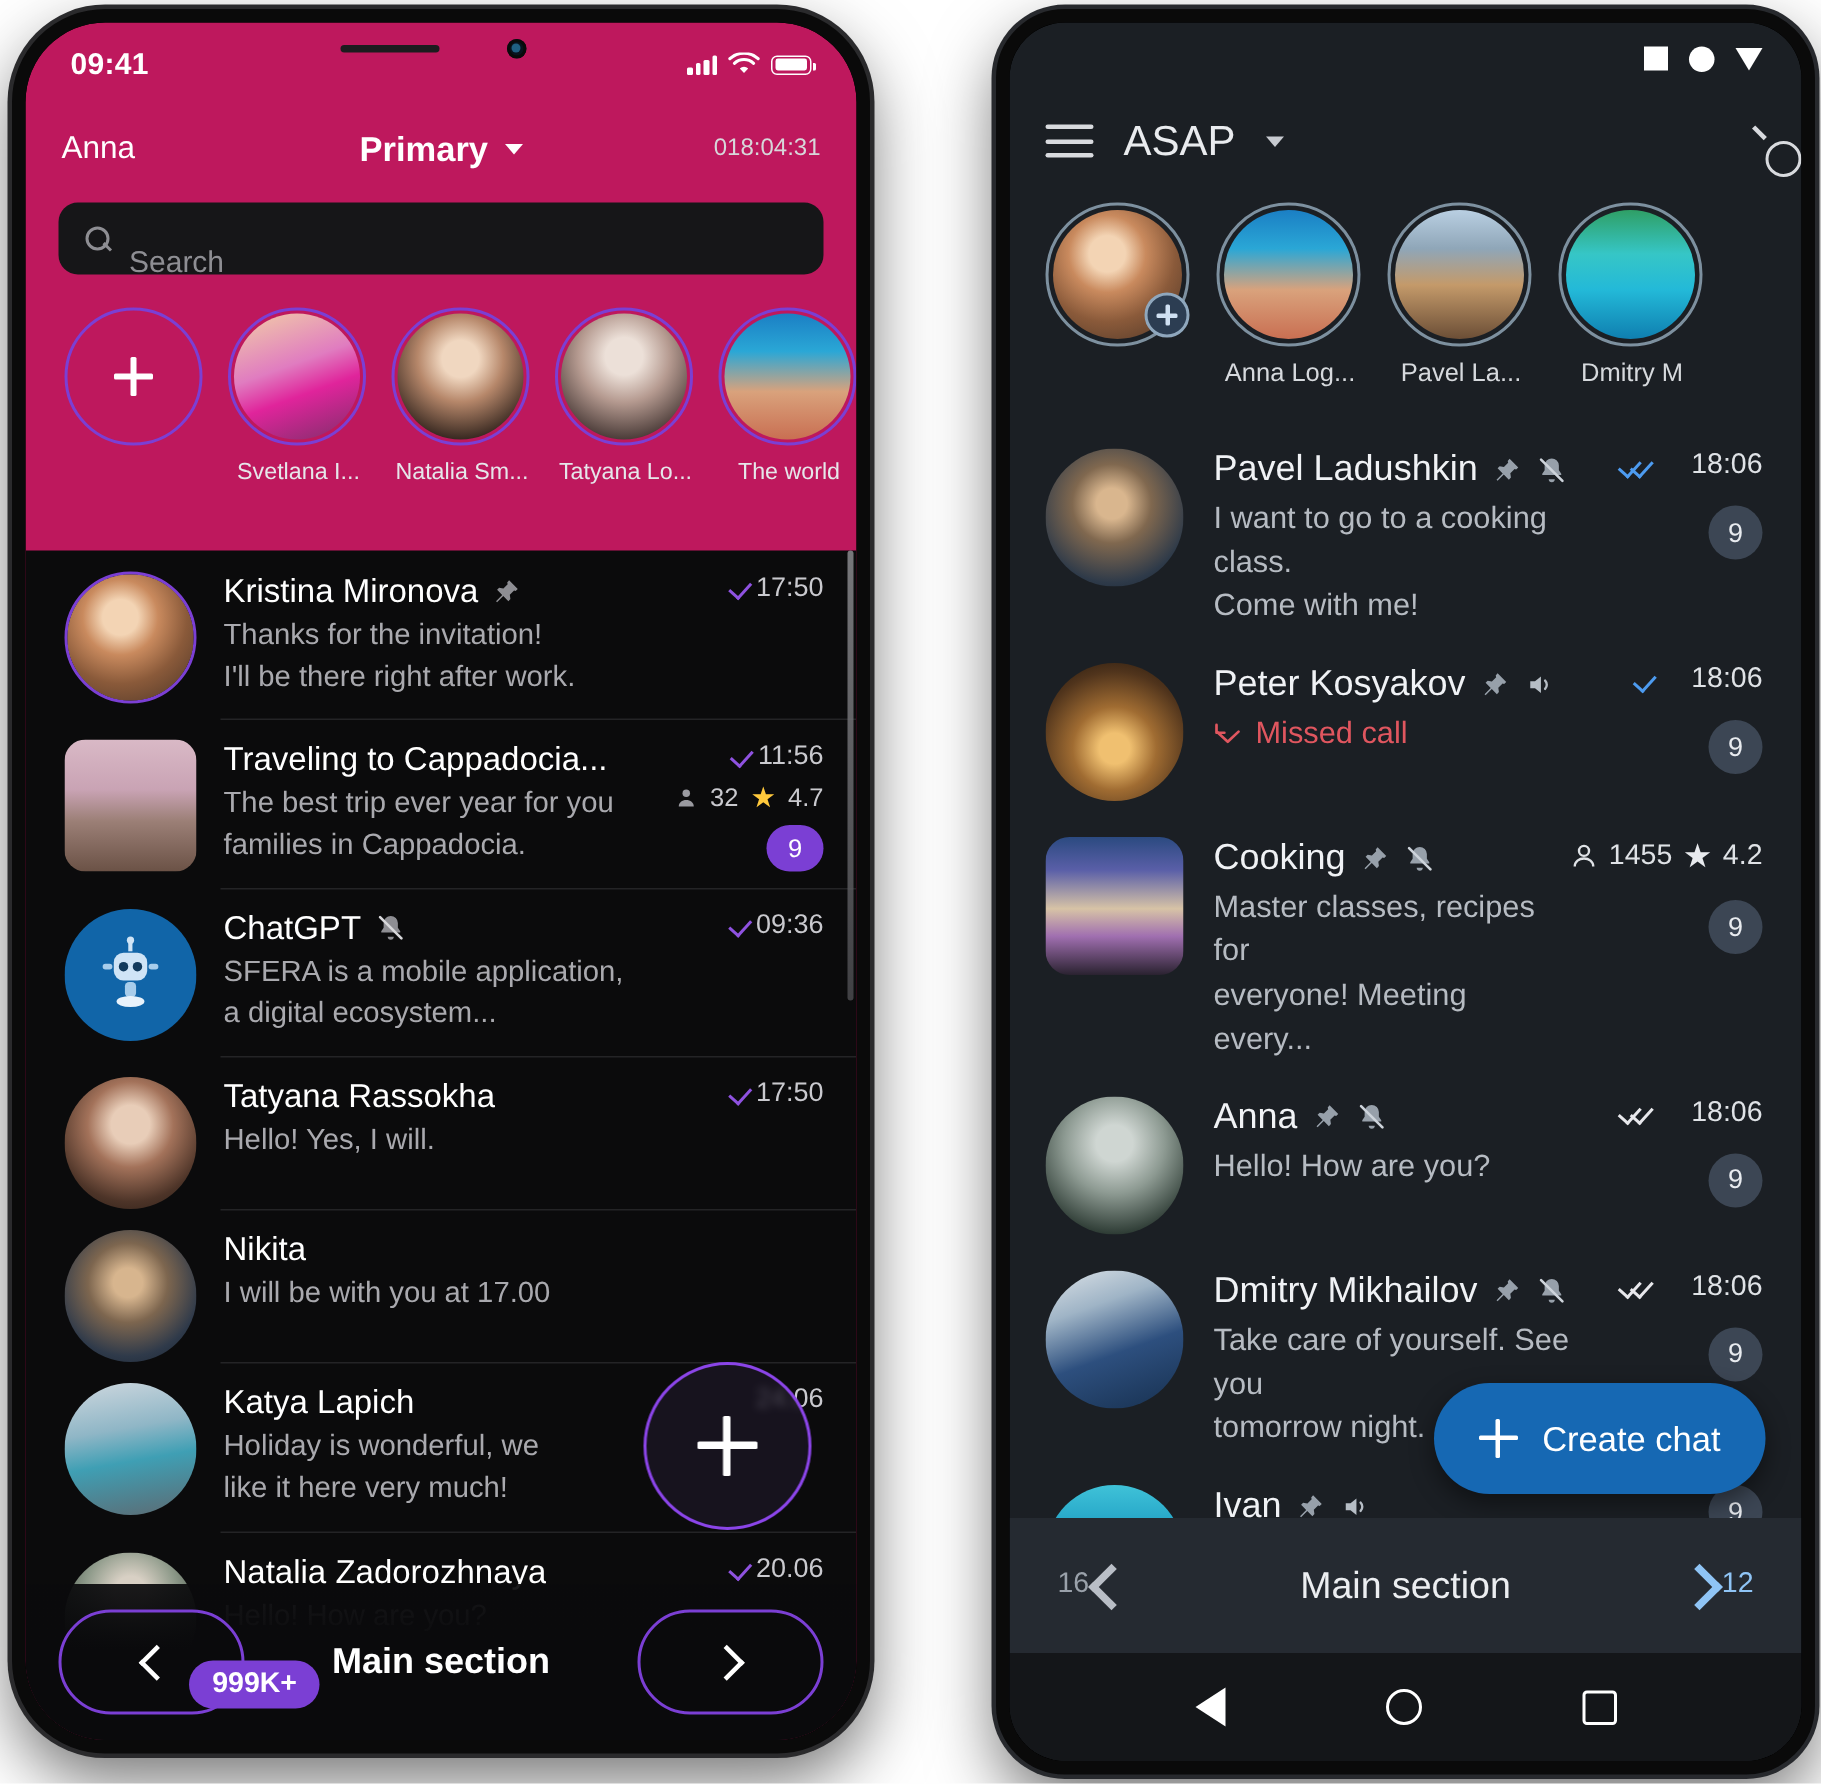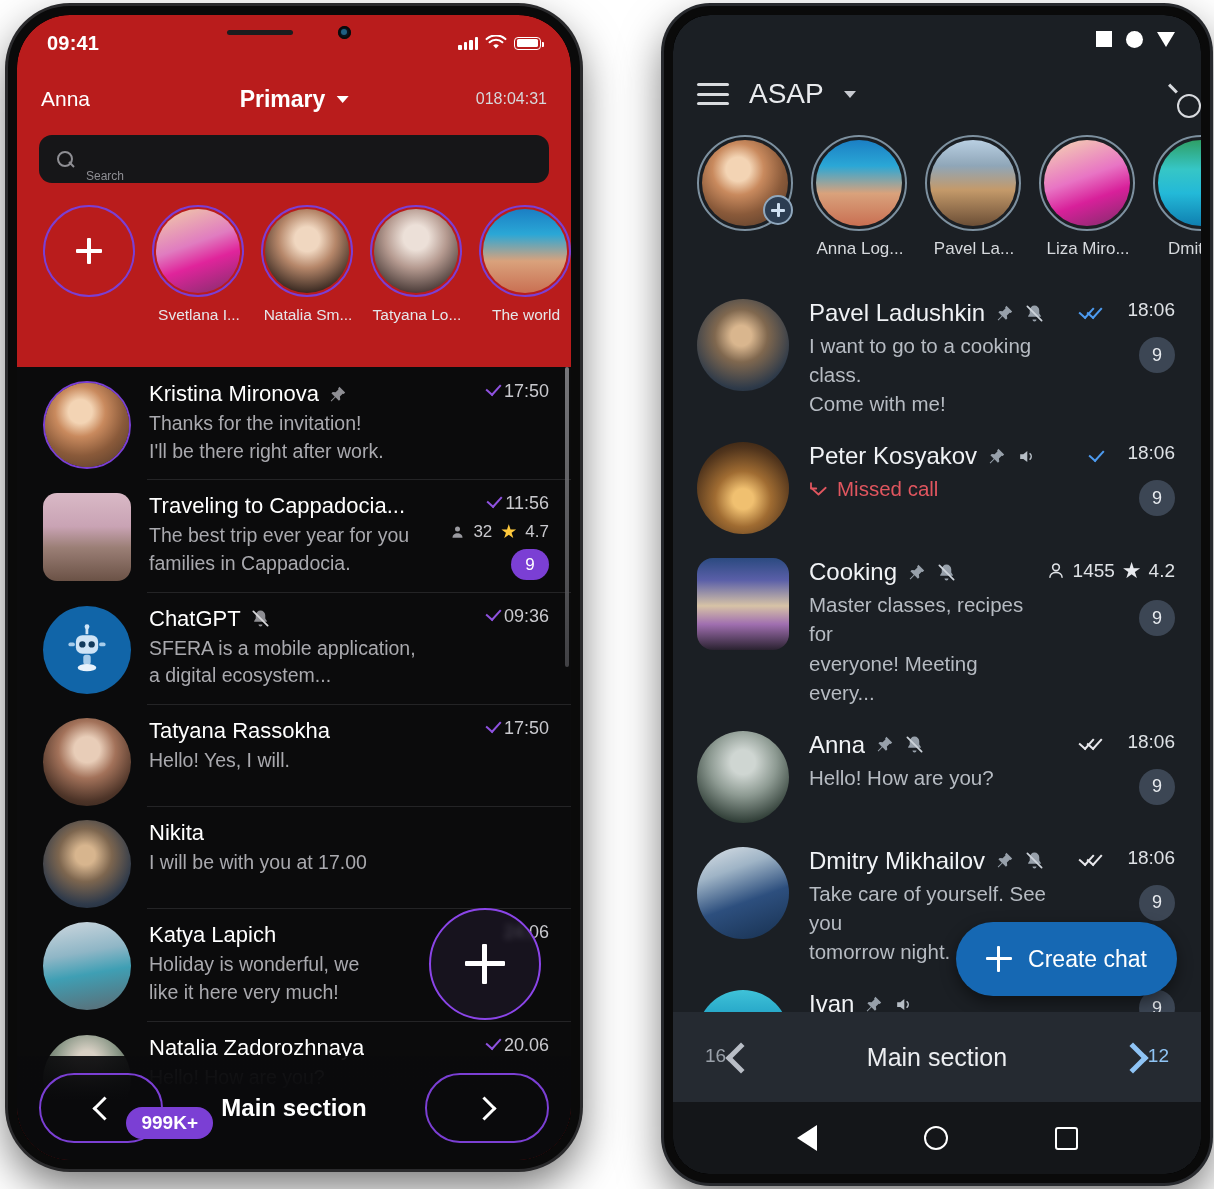--- a/index.html
+++ b/index.html
@@ -25,21 +25,21 @@
     box-shadow: 0 0 0 3px #2a2a2c, 0 18px 44px rgba(0,0,0,.55);
   }
   #android {
     left: 664px; top: 6px;
     width: 546px; height: 1177px;
     border-radius: 46px;
     border: 9px solid #0a0a0a;
     box-shadow: 0 0 0 3px #27292d, 0 18px 44px rgba(0,0,0,.55);
   }
   .screen { position: absolute; inset: 0; overflow: hidden; }
-  #ios-screen  { background: #b91c1c; border-radius: 53px; }
+  #ios-screen  { background: #be185d; border-radius: 53px; }
   #and-screen  { background: #1b1f24; border-radius: 37px; }
 
   
   .ios-status {
     position: relative; height: 56px;
     display: flex; align-items: center;
     padding: 0 30px;
   }
   .ios-time {
     color: #fff; font-size: 20px; font-weight: bold;
@@ -101,21 +101,21 @@
     border-top: 7px solid #fff;
   }
   .ios-timer { margin-left: auto; color: #d7d7da; font-size: 16px; }
 
   
   .ios-search-wrap { padding: 8px 22px 0; }
   .ios-search {
     height: 48px; background: #161618; border-radius: 13px;
     display: flex; align-items: center; gap: 12px; padding: 0 18px;
   }
-  .ios-search .ph { color: #8e8e93; font-size: 12px; margin-top: 33px; }
+  .ios-search .ph { color: #8e8e93; font-size: 20px; margin-top: 33px; }
   .mag { width: 17px; height: 17px; position: relative; flex: 0 0 auto; }
   .mag::before {
     content:""; position:absolute; left:0; top:0;
     width:12px; height:12px; border:2px solid #8e8e93; border-radius:50%;
   }
   .mag::after {
     content:""; position:absolute; right:0; bottom:0;
     width:7px; height:2px; background:#8e8e93;
     transform: rotate(45deg); transform-origin: right center;
   }
@@ -172,21 +172,21 @@
     color: #fff; font-size: 22px; font-weight: normal;
     white-space: nowrap; overflow: hidden; text-overflow: ellipsis;
   }
   .ios-msg {
     color: #a9a9ae; font-size: 19.5px; line-height: 1.42; margin-top: 3px;
   }
   .ios-meta {
     flex: 0 0 auto; text-align: right; padding-left: 10px;
     display: flex; flex-direction: column; align-items: flex-end; gap: 6px;
   }
-  .ios-time-line { display: flex; gap: 0; }
+  .ios-time-line { display: flex; align-items: center; gap: 0; }
   .ios-tstamp { color: #c9c9ce; font-size: 18px; }
   .ios-stats { display: flex; align-items: center; gap: 8px; font-size: 17px; color: #c9c9ce; }
   .badge-purple {
     min-width: 38px; height: 31px; border-radius: 16px;
     background: #7b3fd4; color: #fff; font-size: 17px;
     display: inline-flex; align-items: center; justify-content: center;
     padding: 0 10px;
   }
 
   
@@ -695,26 +695,20 @@
           <div class="and-story-name">Anna Log...</div>
         </div>
         <div class="and-story">
           <div class="and-av-ring">
               <span class="ph-img im-pavel-st"></span>
             </div>
           <div class="and-story-name">Pavel La...</div>
         </div>
         <div class="and-story">
           <div class="and-av-ring">
-              <span class="ph-img im-liza"></span>
-            </div>
-          <div class="and-story-name">Liza Miro...</div>
-        </div>
-        <div class="and-story">
-          <div class="and-av-ring">
               <span class="ph-img im-dmitry-st"></span>
             </div>
           <div class="and-story-name">Dmitry M</div>
         </div>
       </div>
 
       <div class="and-list">
 
         <div class="and-row">
           <div class="and-av">

